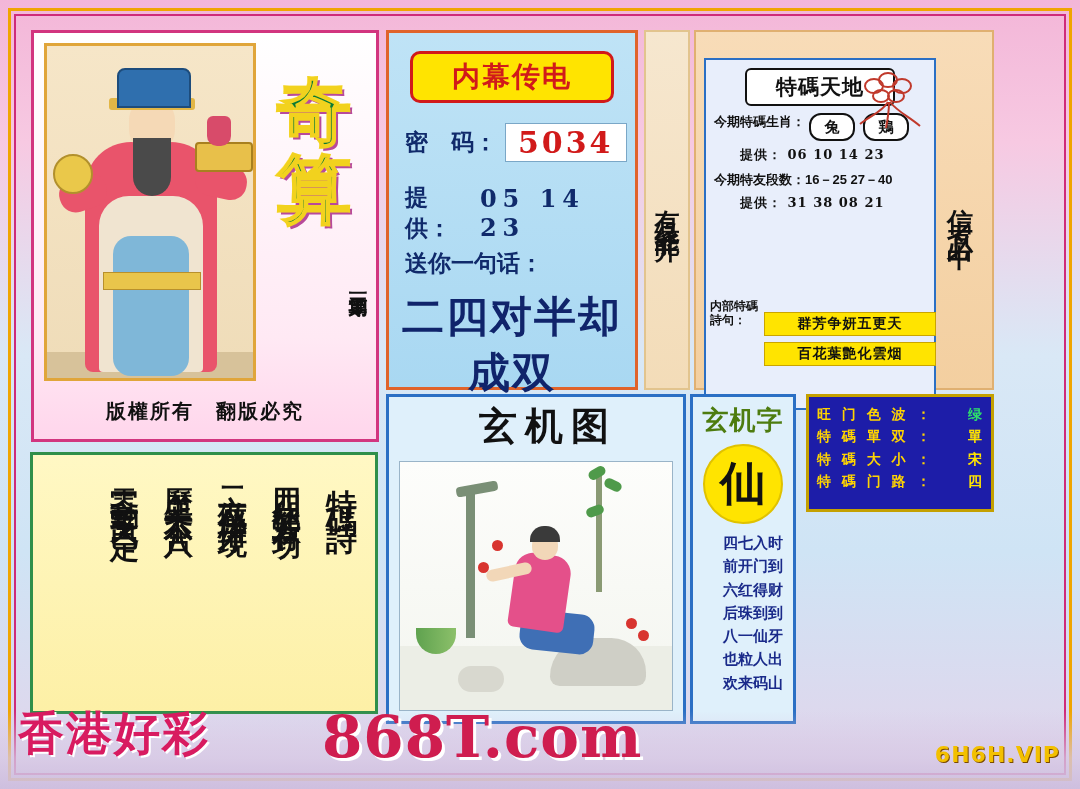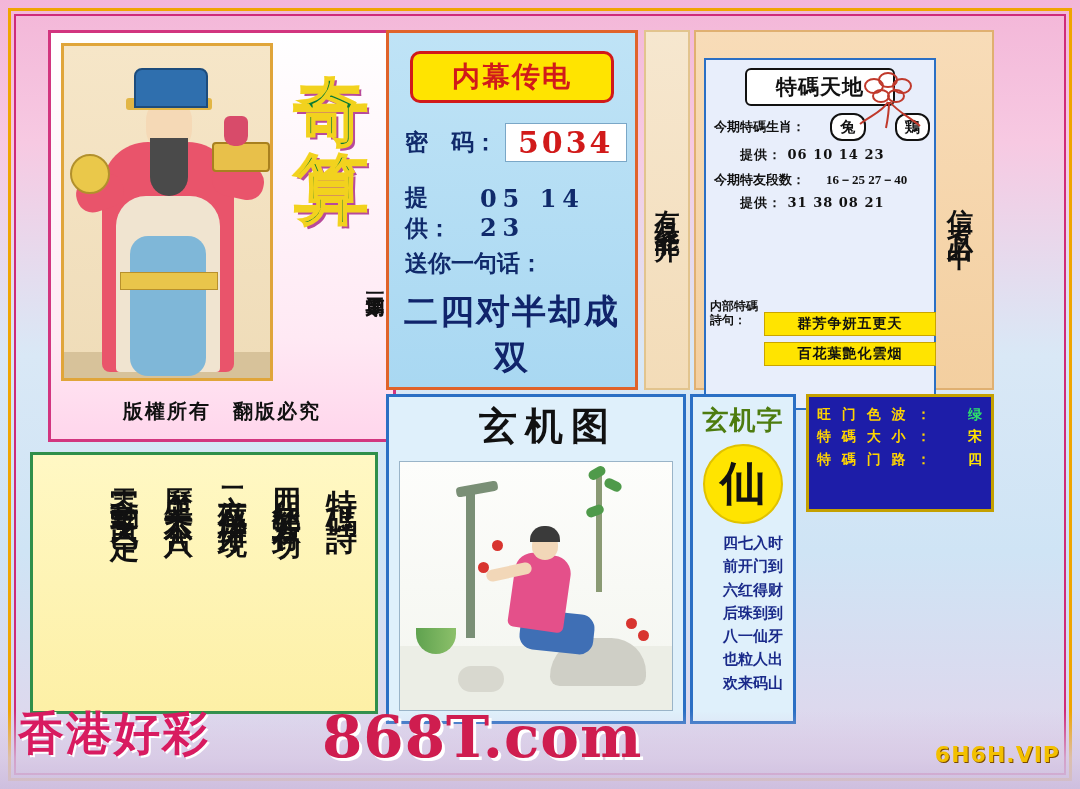--- a/index.html
+++ b/index.html
@@ -22,21 +22,21 @@
     box-sizing:border-box;
   }
   .frame2{
     position:absolute;left:14px;top:14px;right:14px;bottom:14px;
     border:2px solid #cf2b7a;
     box-sizing:border-box;
   }
 
   
   .god-card{
-    position:absolute;left:48px;top:30px;width:348px;height:412px;
+    position:absolute;left:31px;top:30px;width:348px;height:412px;
     background:linear-gradient(180deg,#ffffff 0%,#ffe9f4 75%,#ffd6ec 100%);
     border:3px solid #d2357f;
     box-sizing:border-box;
     overflow:hidden;
   }
   .god-img{
     position:absolute;left:10px;top:10px;width:212px;height:338px;
     border:3px solid #e0a53a;
     background:linear-gradient(180deg,#f6e6c8 0%,#efdcb8 100%);
     box-sizing:border-box;
@@ -109,21 +109,21 @@
   }
   .nums{margin-left:10px;color:#102a6b;letter-spacing:6px;font-size:24px;}
   .inside-word{
     margin:4px 0 0 16px;
     font-family:"DejaVu Serif","Liberation Serif",serif;
     font-size:23px;color:#102a6b;font-weight:bold;
   }
   .inside-phrase{
     margin:10px 0 0 0;text-align:center;
     font-family:"DejaVu Serif","Liberation Serif",serif;
-    font-size:34px;font-weight:bold;color:#10246b;letter-spacing:2px;
+    font-size:42px;font-weight:bold;color:#10246b;letter-spacing:2px;
   }
 
   
   .lucky-strip{
     position:absolute;left:644px;top:30px;width:46px;height:360px;
     background:linear-gradient(180deg,#f6e7cf 0%,#f3dcb8 100%);
     border:2px solid #e2c48e;
     box-sizing:border-box;
     display:flex;align-items:center;justify-content:center;
   }
@@ -148,23 +148,23 @@
     margin:8px auto 0;width:146px;height:34px;
     background:#ffffff;border:2px solid #111;border-radius:6px;
     display:flex;align-items:center;justify-content:center;
     font-family:"DejaVu Serif","Liberation Serif",serif;
     font-size:21px;font-weight:bold;color:#111;letter-spacing:1px;
   }
   .tm-flower{
     position:absolute;right:6px;top:6px;width:80px;height:64px;
   }
   .tm-line{
-    display:flex;align-items:center;gap:21px;
+    display:flex;align-items:flex-start;gap:0;
     margin:7px 0 0 8px;
-    font-family:Liberation Serif, serif;
+    font-family:Liberation Sans, sans-serif;
     font-size:13px;color:#111;font-weight:bold;
   }
   .tm-line .lbl{white-space:nowrap;}
   .zodiac{
     display:inline-flex;align-items:center;justify-content:center;
     width:42px;height:24px;background:#ffffff;border:2px solid #111;border-radius:12px;
     font-size:15px;font-weight:bold;color:#111;margin:0 4px;
   }
   .tm-provide{
     margin:5px 0 0 34px;
@@ -458,20 +458,24 @@
       <div>欢来码山</div>
     </div>
   </div>
 
   <div class="info-card">
     <div class="info-row green">
       <span class="k">旺 门 色 波 ：</span>
       <span class="v">绿</span>
     </div>
     <div class="info-row yellow">
+      <span class="k">特 碼 單 双 ：</span>
+      <span class="v">單</span>
+    </div>
+    <div class="info-row yellow">
       <span class="k">特 碼 大 小 ：</span>
       <span class="v">宋</span>
     </div>
     <div class="info-row yellow">
       <span class="k">特 碼 门 路 ：</span>
       <span class="v">四</span>
     </div>
   </div>
 
   <div class="bottom-band"></div>

